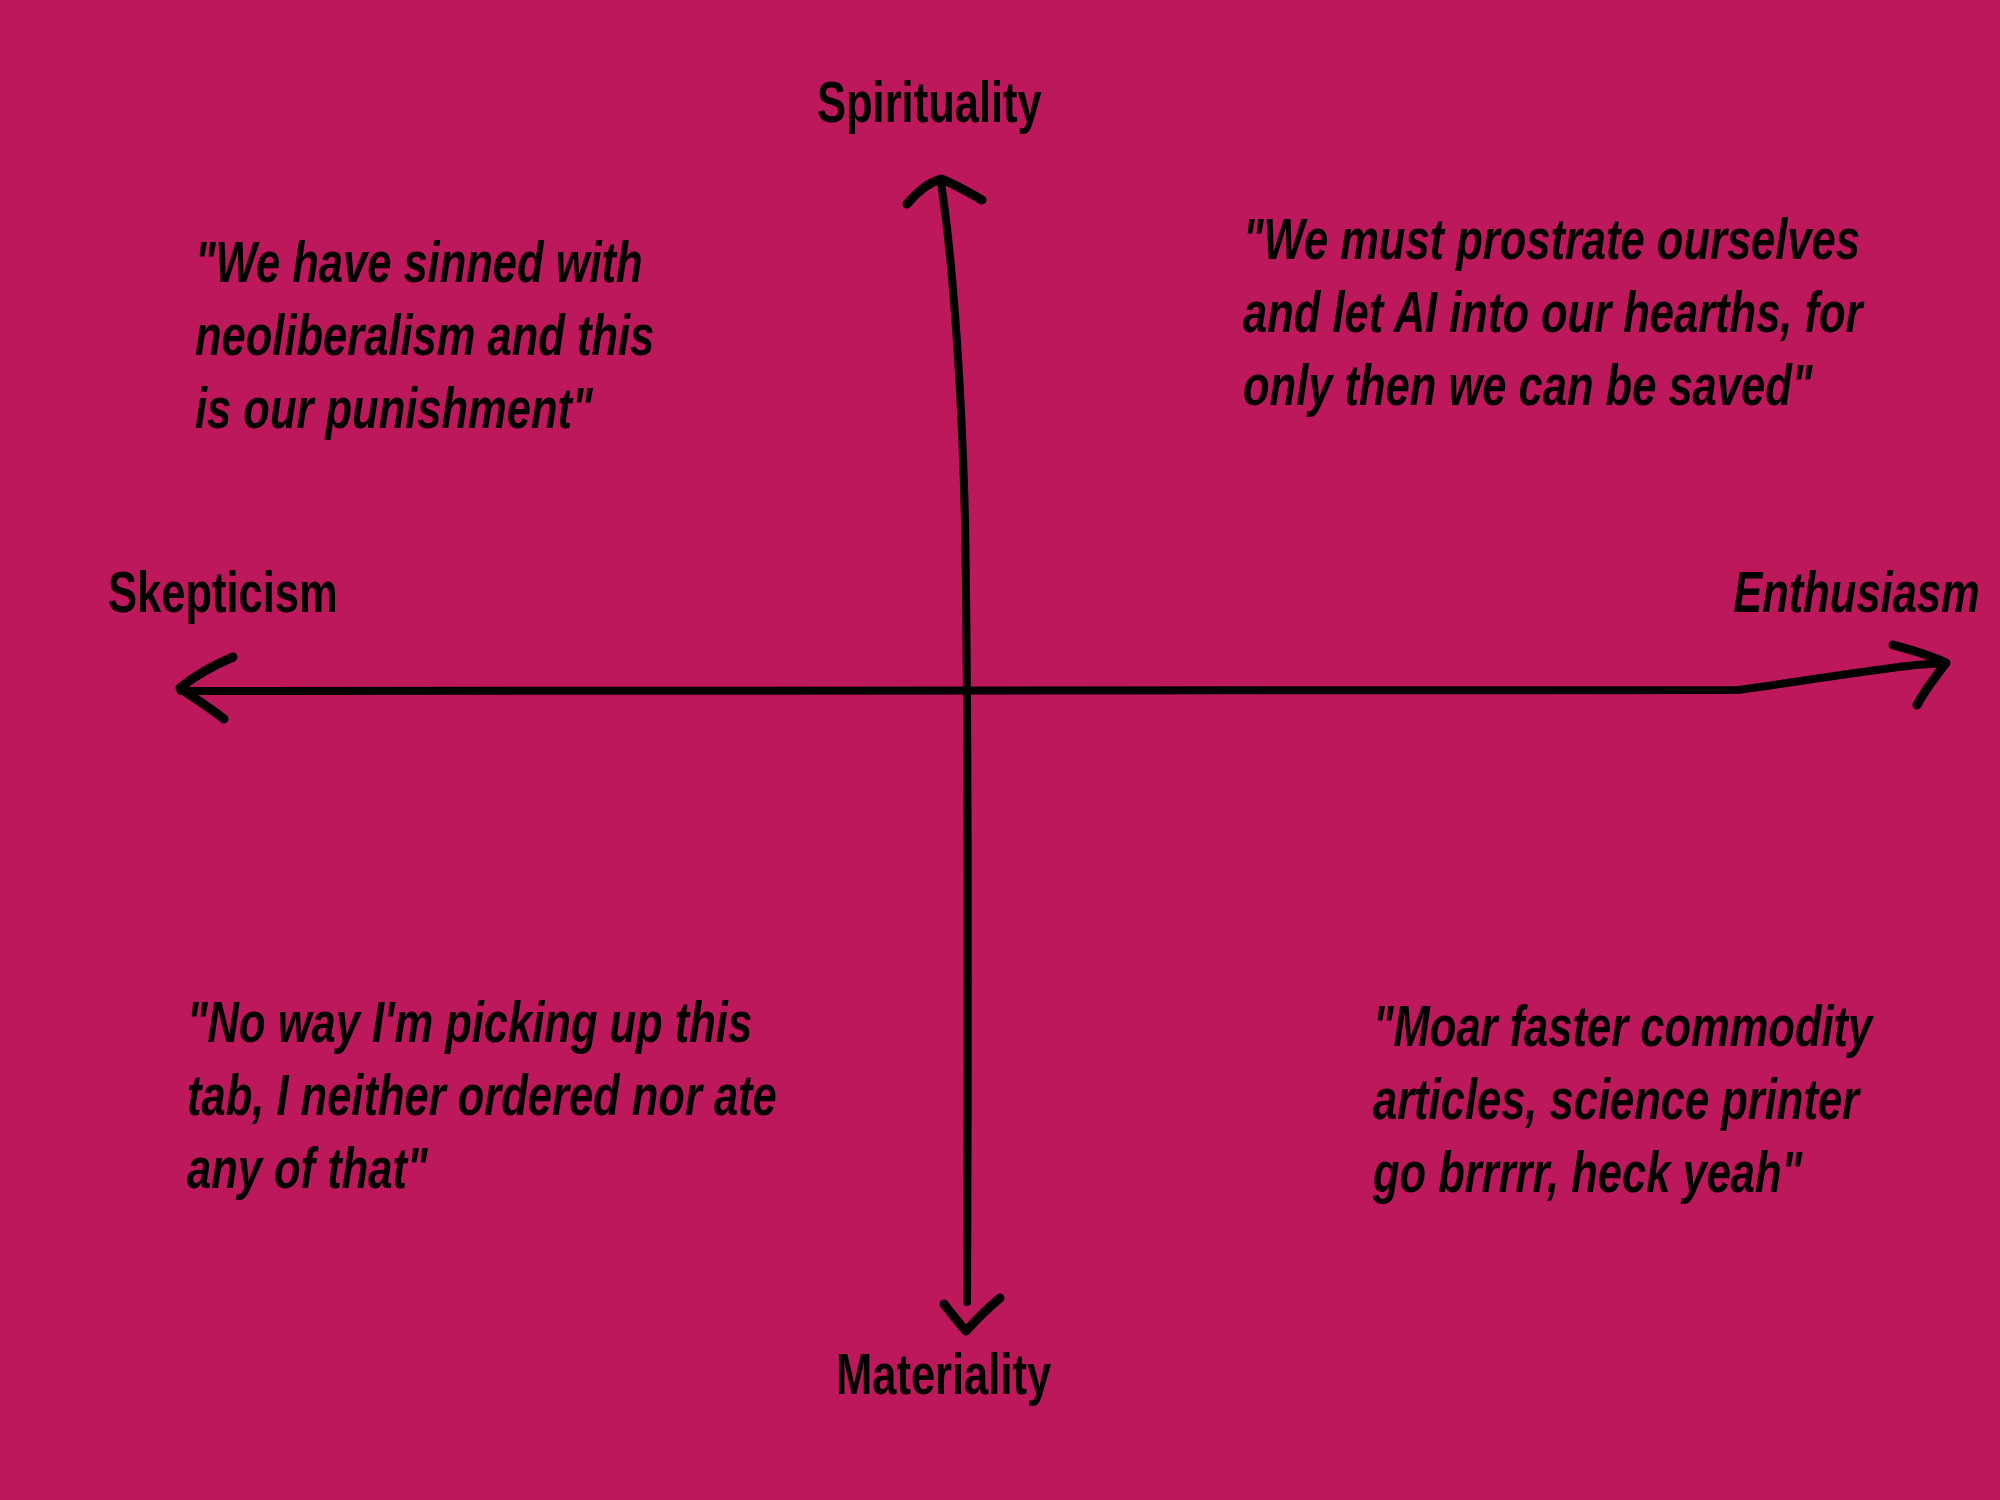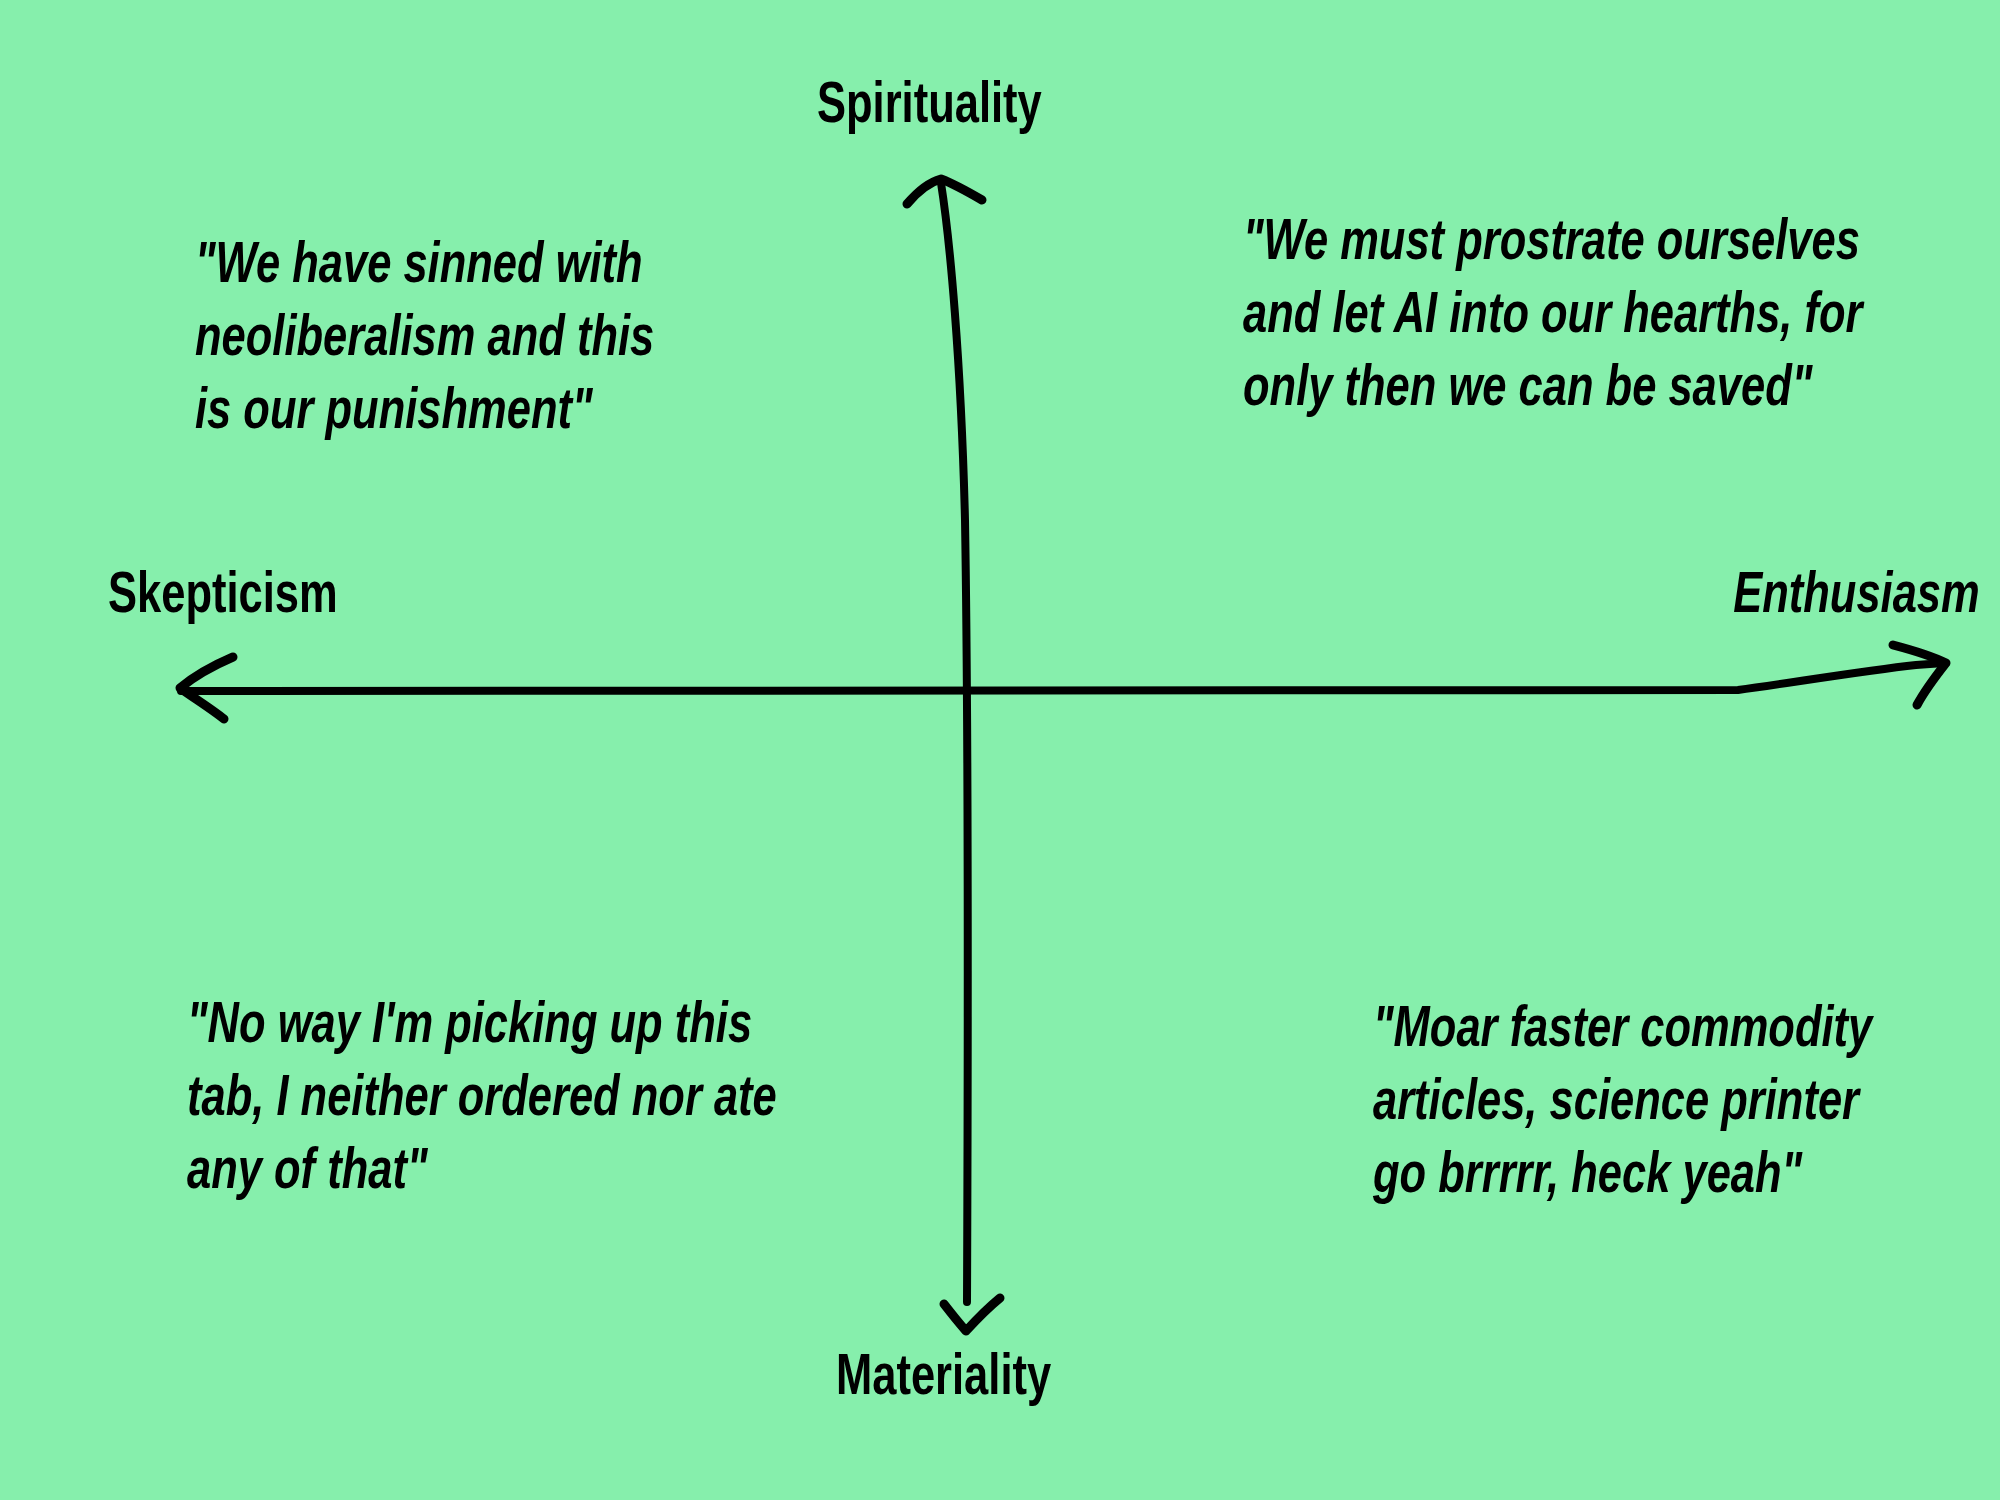--- a/index.html
+++ b/index.html
@@ -4,21 +4,21 @@
 <style>
   html, body {
     margin: 0;
     padding: 0;
     background: #ffffff;
   }
   .canvas {
     position: relative;
     width: 2000px;
     height: 1500px;
-    background: #86efac;
+    background: #be185d;
     overflow: hidden;
     font-family: "Liberation Sans", sans-serif;
     color: #000000;
   }
   .axes-svg {
     position: absolute;
     left: 0;
     top: 0;
     width: 2000px;
     height: 1500px;

